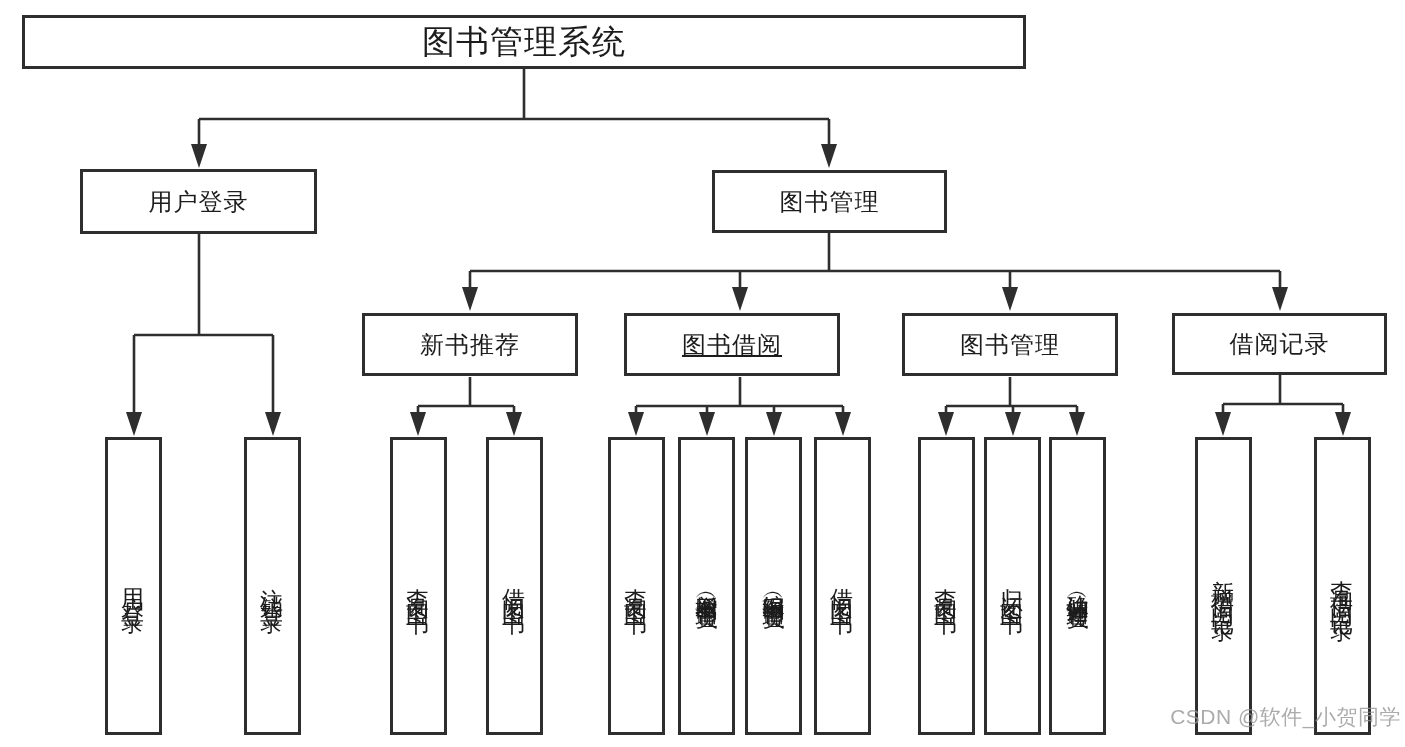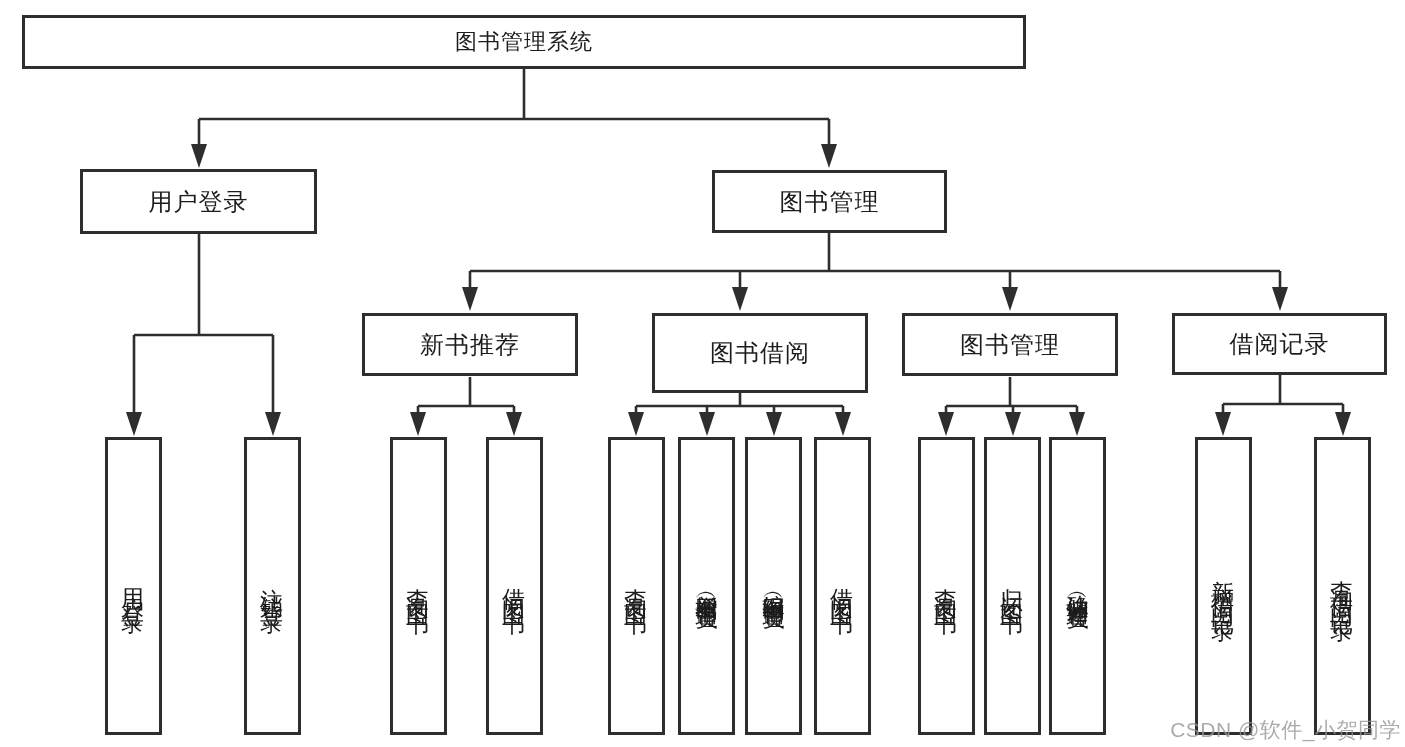--- a/index.html
+++ b/index.html
@@ -14,36 +14,36 @@
   .node{
     position:absolute;
     box-sizing:border-box;
     border:3px solid #2e2e2e;
     background:#ffffff;
     display:flex;align-items:center;justify-content:center;
     color:#1c1c1c;
     text-align:center;
   }
   .h-node{font-size:24px;letter-spacing:1px;}
-  .root-node{font-size:22px;}
+  .root-node{font-size:33px;}
   .leaf{width:57px;height:298px;top:437px;}
   .v-label{
     writing-mode:vertical-rl;
     text-orientation:mixed;
     font-size:23px;
     letter-spacing:8px;
     white-space:nowrap;
   }
   .v-label.tight{
     font-size:22px;
     letter-spacing:2px;
   }
   #watermark{
     position:absolute;
-    right:4px;bottom:3px;
+    right:4px;bottom:16px;
     font-size:21px;
     color:rgba(150,150,150,0.8);
     letter-spacing:0.5px;
     pointer-events:none;
   }
 </style>
 </head>
 <body>
 
 <div id="stage">
@@ -95,21 +95,21 @@
   <div class="node h-node" style="left:80px;top:169px;width:237px;height:65px;">
     <span>用户登录</span>
   </div>
   <div class="node h-node" style="left:712px;top:170px;width:235px;height:63px;align-items:center;">
     <span>图书管理</span>
   </div>
 
   <div class="node h-node" style="left:362px;top:313px;width:216px;height:63px;">
     <span>新书推荐</span>
   </div>
-  <div class="node h-node" style="left:652px;top:313px;width:216px;height:80px;">
+  <div class="node h-node" style="left:624px;top:313px;width:216px;height:63px;text-decoration:underline;">
     <span>图书借阅</span>
   </div>
   <div class="node h-node" style="left:902px;top:313px;width:216px;height:63px;">
     <span>图书管理</span>
   </div>
   <div class="node h-node" style="left:1172px;top:313px;width:215px;height:62px;">
     <span>借阅记录</span>
   </div>
 
   <div class="node leaf" style="left:105px;">

